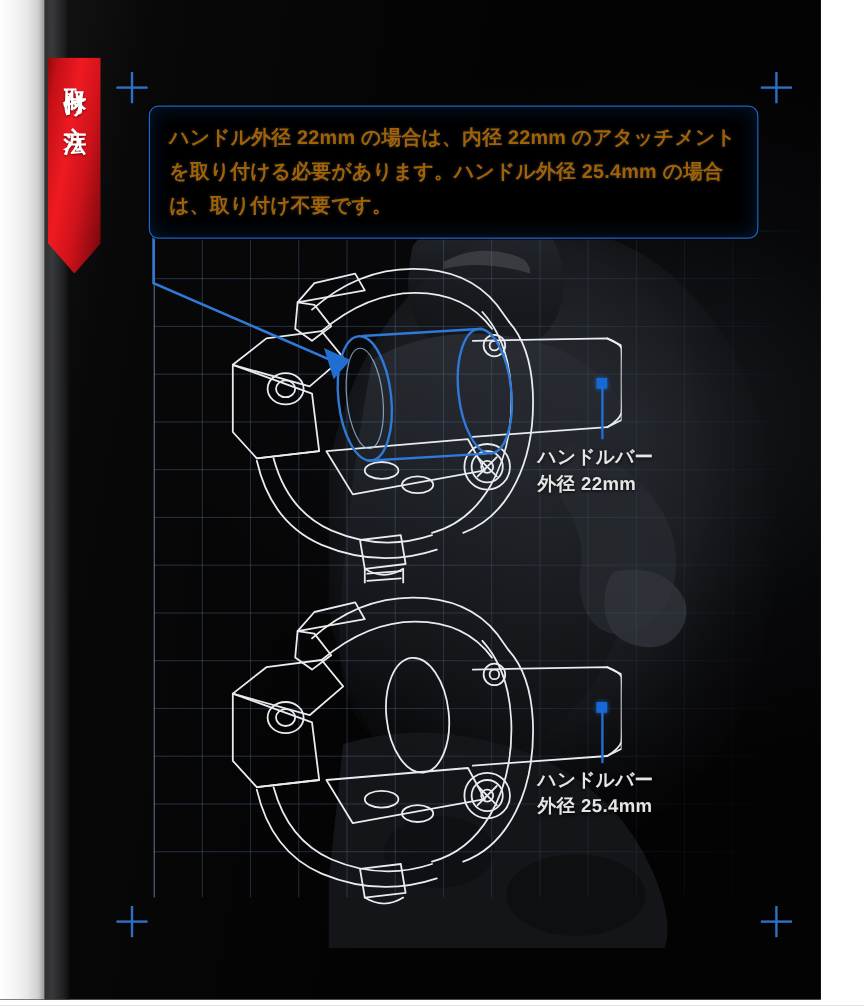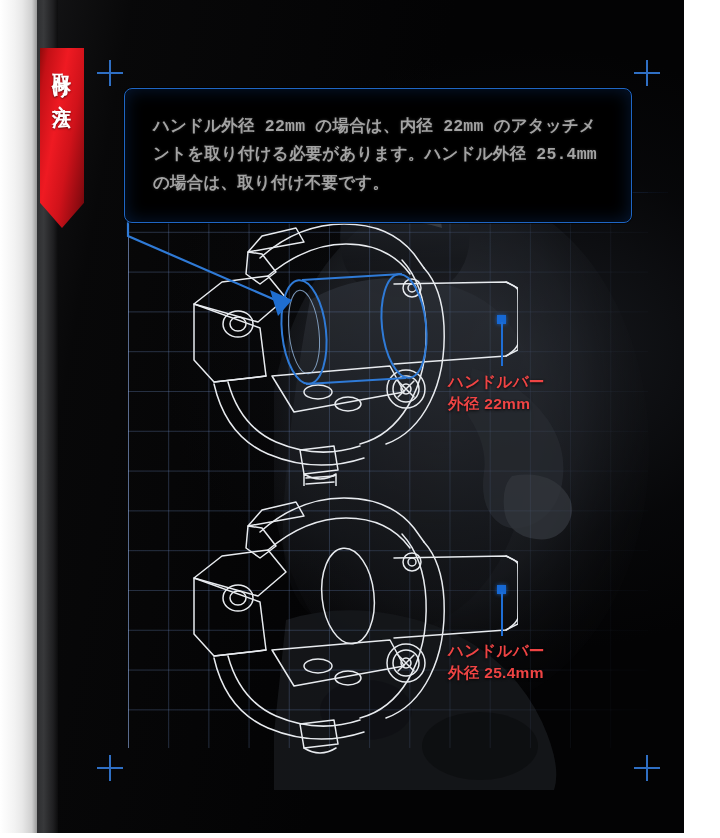--- a/index.html
+++ b/index.html
@@ -103,28 +103,27 @@
   .callout{
     position:absolute;left:124px;top:88px;width:508px;
     border:1.6px solid #1f66c4;
     border-radius:8px;
     background:#000000;
     box-shadow:0 0 0 1px rgba(0,0,0,.6), 0 0 18px rgba(18,70,150,.35) inset;
     padding:12px 16px 12px 16px;
     box-sizing:border-box;
   }
   .callout p{
-    margin:12px;
-    color:#a3a3a3;
+    margin:0;
+    color:#a16207;
     font-size:16.5px;
     font-weight:700;
     line-height:1.72;
     letter-spacing:.2px;
     text-shadow:0 0 3px rgba(255,255,255,.18);
-    font-family:Liberation Mono, monospace;
   }
 
   
   .leader{position:absolute;left:120px;top:150px;width:260px;height:190px;pointer-events:none;}
   .leader svg{display:block;width:100%;height:100%;}
 
   
   .clamp{position:absolute;pointer-events:none;}
   .clamp svg{display:block;width:100%;height:100%;}
   .clamp-a{left:188px;top:196px;width:330px;height:290px;}
@@ -132,21 +131,21 @@
 
   
   .hb-label{position:absolute;}
   .hb-marker{
     position:absolute;width:9px;height:9px;background:#1668d4;
     box-shadow:0 0 4px rgba(30,110,215,.8);
   }
   .hb-stem{position:absolute;width:2px;background:#1e6ed6;}
   .hb-text{
     position:absolute;
-    color:#ef4444;font-size:15.5px;font-weight:700;line-height:1.45;
+    color:#e5e5e5;font-size:15.5px;font-weight:700;line-height:1.45;
     letter-spacing:.3px;white-space:nowrap;
     text-shadow:0 1px 3px rgba(0,0,0,.9);
   }
 
   .lbl1 .hb-marker{left:497px;top:315px;}
   .lbl1 .hb-stem{left:501px;top:322px;height:44px;}
   .lbl1 .hb-text{left:448px;top:371px;}
 
   .lbl2 .hb-marker{left:497px;top:585px;}
   .lbl2 .hb-stem{left:501px;top:592px;height:44px;}

